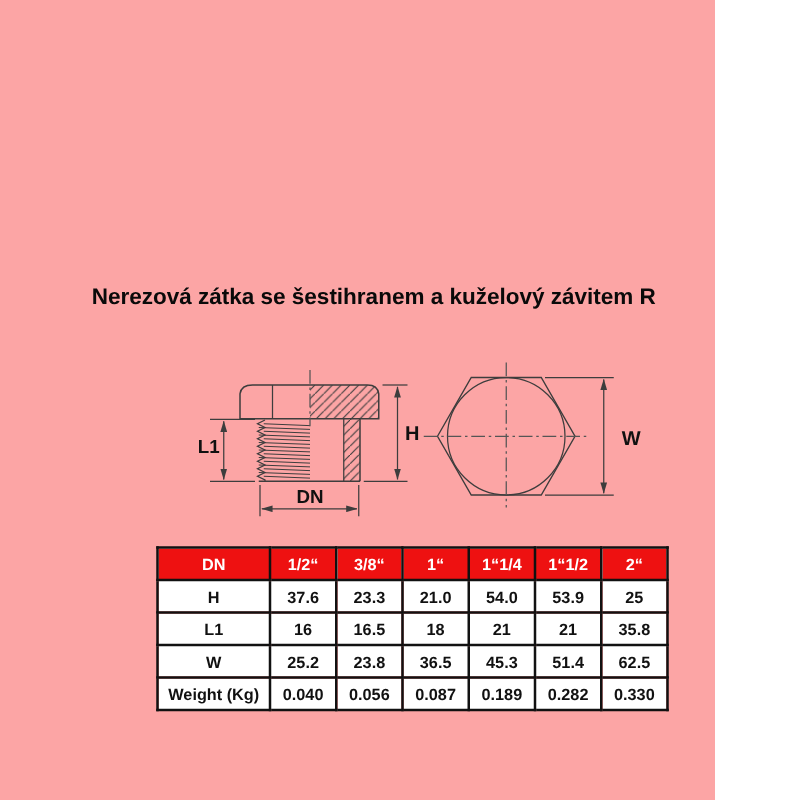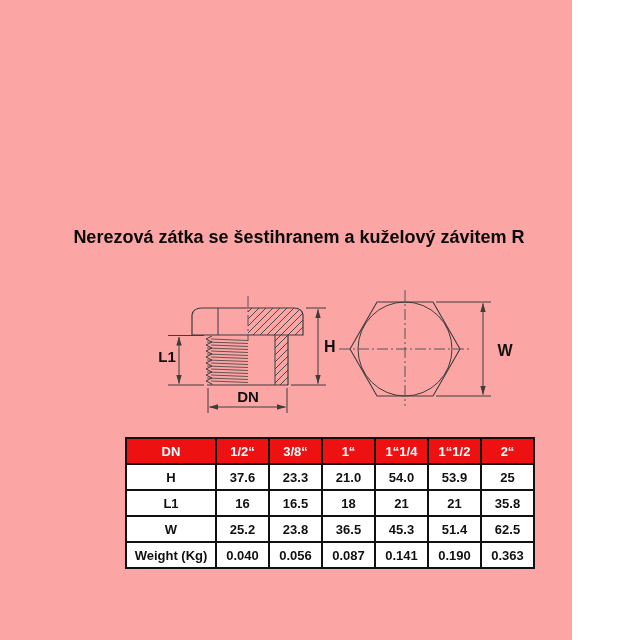--- a/index.html
+++ b/index.html
@@ -164,20 +164,20 @@
         <td>36.5</td>
         <td>45.3</td>
         <td>51.4</td>
         <td>62.5</td>
       </tr>
       <tr>
         <td>Weight (Kg)</td>
         <td>0.040</td>
         <td>0.056</td>
         <td>0.087</td>
-        <td>0.141</td>
-        <td>0.190</td>
-        <td>0.363</td>
+        <td>0.189</td>
+        <td>0.282</td>
+        <td>0.330</td>
       </tr>
     </tbody>
   </table>
 
 </div>
 
 </body></html>

